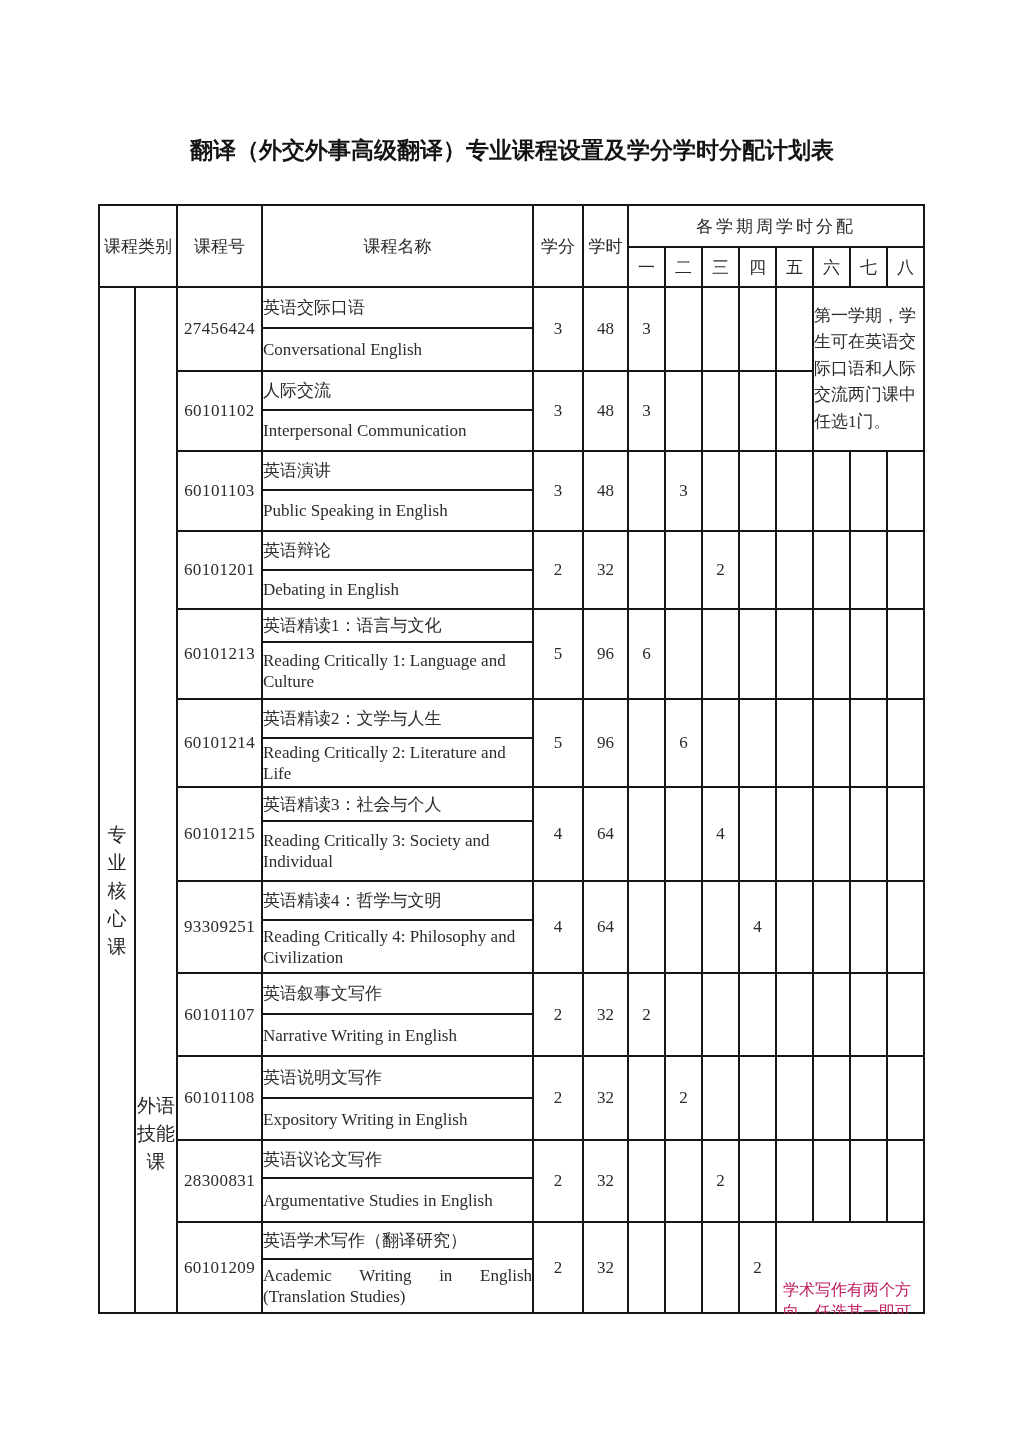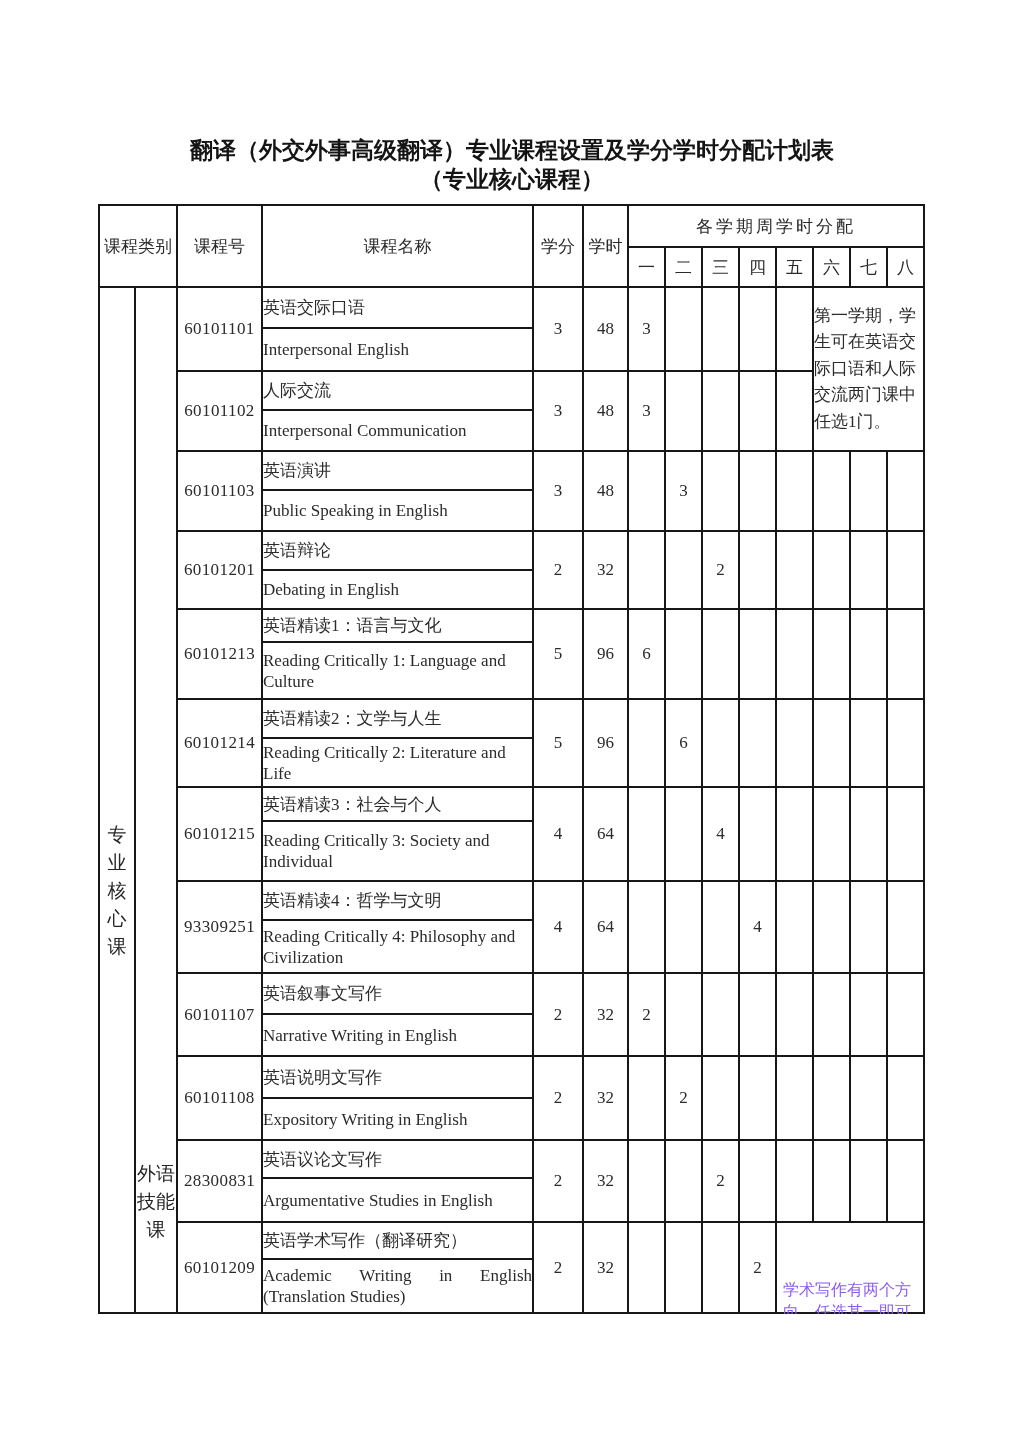--- a/index.html
+++ b/index.html
@@ -36,31 +36,30 @@
     position:absolute; left:0; width:100%; text-align:center;
     font-size:19px; line-height:28px; word-break:break-all; color:#262626;
   }
   .note1 {
     vertical-align:top; font-size:15.5px; line-height:26.5px;
     padding:8px 3px 0 6px; text-align:left; color:#333;border-radius:13px;
   }
   .note2 { position:relative; border-bottom:none; vertical-align:top; }
   .n2text {
     position:absolute; top:56px; left:6px; width:140px;
-    font-size:16px; line-height:22px; color:#8b5cf6;
+    font-size:16px; line-height:22px; color:#be185d;
   }
 </style>
 </head>
 <body>
 
 <div class="page">
 
   <div class="title-block">
     <div>翻译（外交外事高级翻译）专业课程设置及学分学时分配计划表</div>
-    <div>（专业核心课程）</div>
   </div>
 
   <div class="table-clip">
   <table class="course-table">
     <colgroup>
       <col style="width:36px">
           <col style="width:42px">
           <col style="width:85px">
       <col style="width:271px">
           <col style="width:50px">
@@ -93,37 +92,37 @@
       <td class="hdr">六</td>
       <td class="hdr">七</td>
       <td class="hdr">八</td>
     </tr>
 
     <tr style="height:41px">
       <td class="cat" rowspan="24">
         <div class="vlabel" style="top:533px">专业核心课</div>
       </td>
       <td class="cat" rowspan="24">
-        <div class="vlabel" style="top:872px">外语技能课</div>
+        <div class="vlabel" style="top:804px">外语技能课</div>
       </td>
-      <td class="no" rowspan="2">60101101</td>
+      <td class="no" rowspan="2">27456424</td>
       <td class="zh">英语交际口语</td>
       <td class="num" rowspan="2">3</td>
       <td class="num" rowspan="2">48</td>
       <td class="num" rowspan="2">3</td>
       <td class="num" rowspan="2"></td>
       <td class="num" rowspan="2"></td>
       <td class="num" rowspan="2"></td>
       <td class="num" rowspan="2"></td>
       <td class="note1" colspan="3" rowspan="4">
         <div>第一学期，学生可在英语交际口语和人际交流两门课中任选1门。</div>
       </td>
     </tr>
     <tr style="height:43px">
-      <td class="en">Interpersonal English</td>
+      <td class="en">Conversational English</td>
     </tr>
 
     <tr style="height:39px">
       <td class="no" rowspan="2">60101102</td>
       <td class="zh">人际交流</td>
       <td class="num" rowspan="2">3</td>
       <td class="num" rowspan="2">48</td>
       <td class="num" rowspan="2">3</td>
       <td class="num" rowspan="2"></td>
       <td class="num" rowspan="2"></td>

